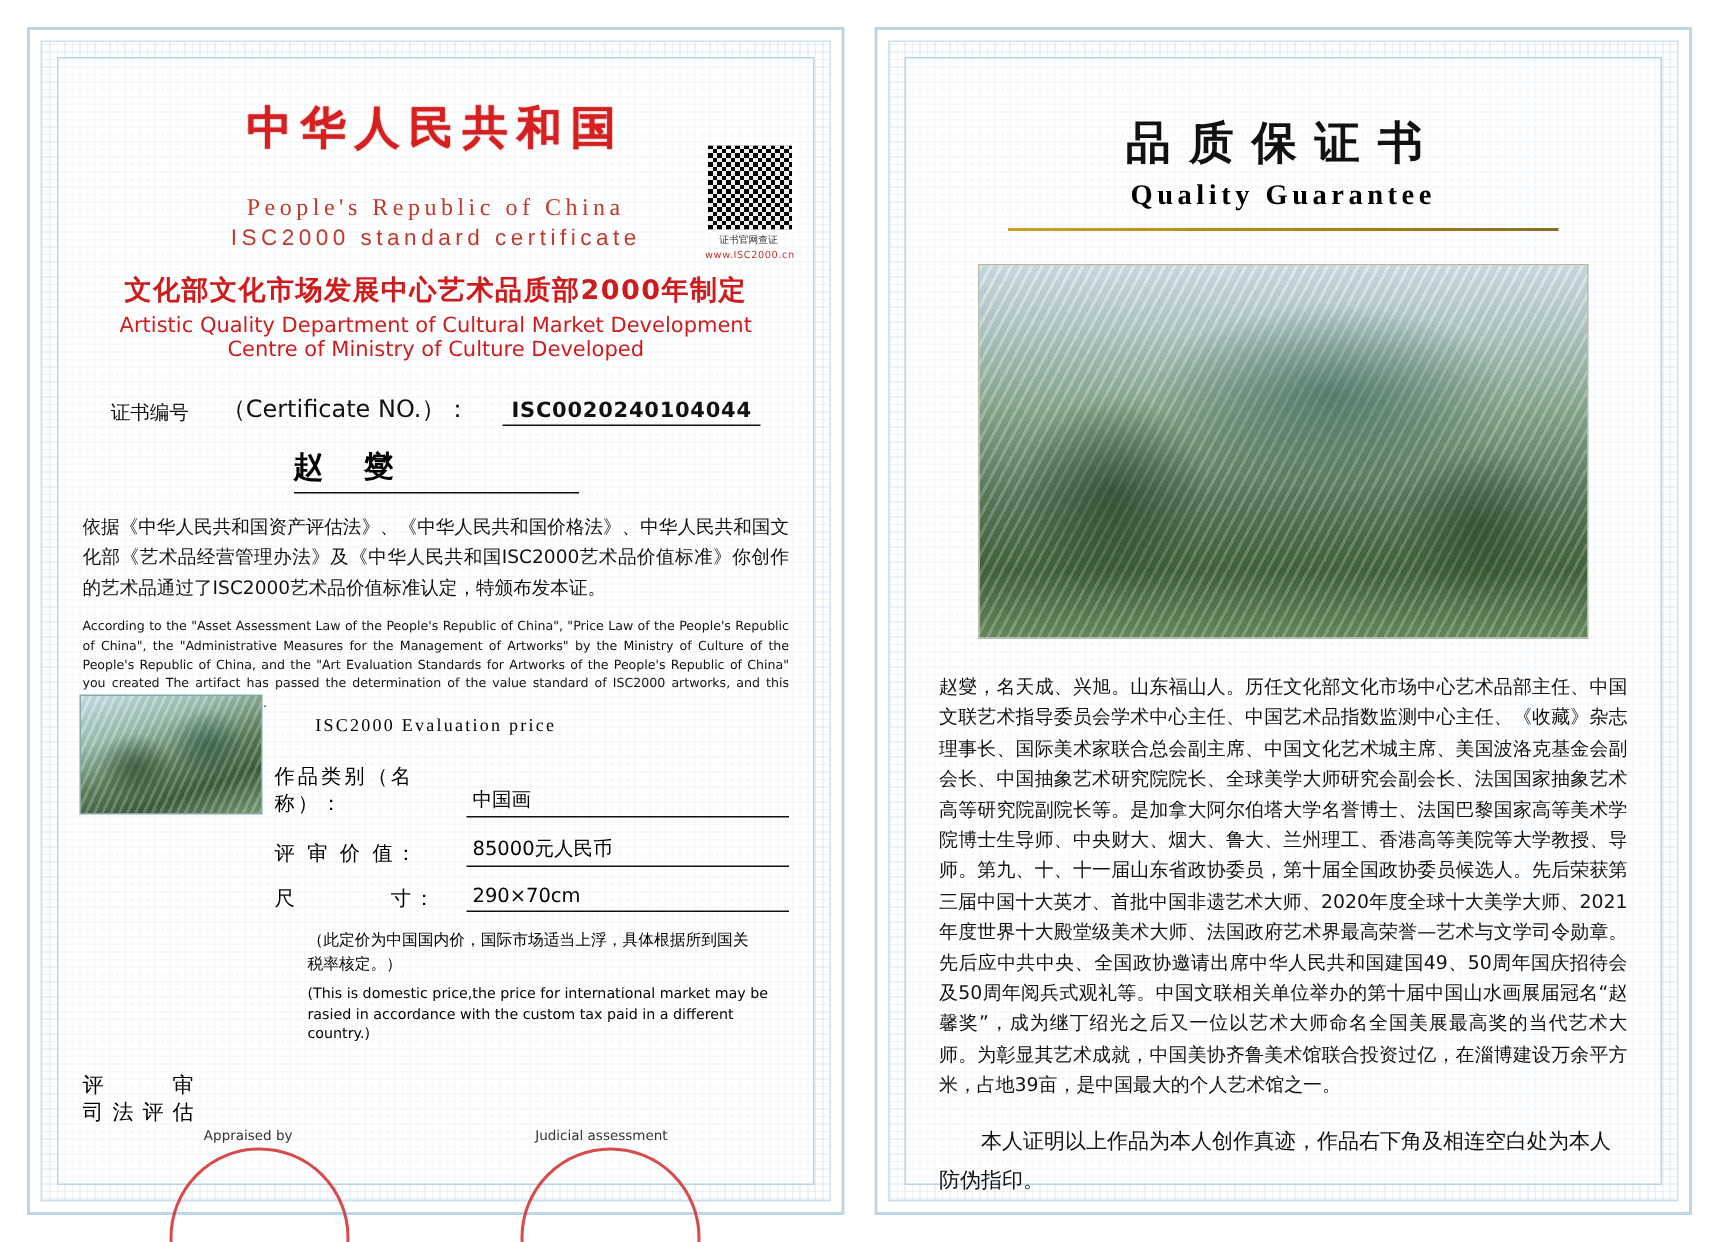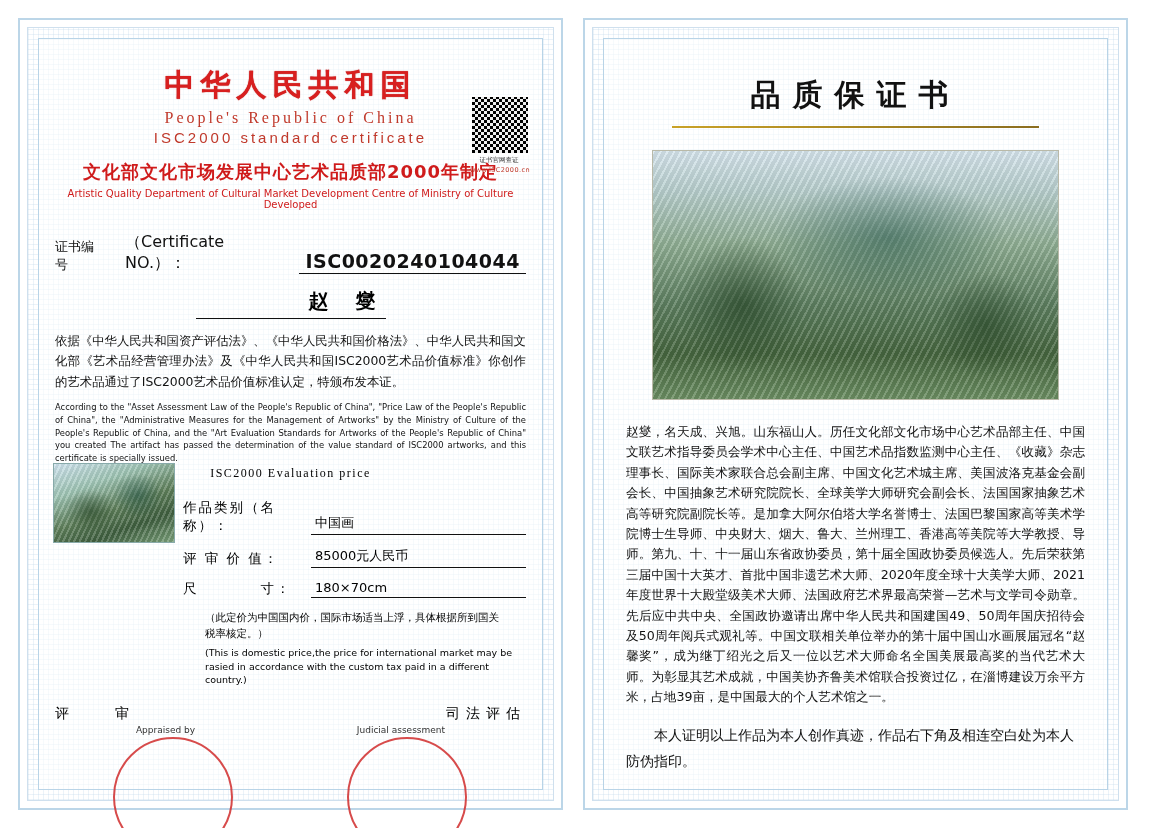--- a/index.html
+++ b/index.html
@@ -48,32 +48,32 @@
     color:#d81f1f;
     text-shadow:0 0 1px #b10d0d;
     margin-top:14px;
   }
   .l-title2{
     text-align:center;font-weight:bold;font-size:25px;letter-spacing:2px;
     color:#d81f1f;margin-top:4px;
   }
   .l-sub1{
     text-align:center;font-size:16px;letter-spacing:3px;color:#c0392b;
-    font-family:"Liberation Serif","DejaVu Serif",serif;margin-top:3px;
+    font-family:"Liberation Serif","DejaVu Serif",serif;margin-top:24px;
   }
   .l-sub2{
     text-align:center;font-size:15px;letter-spacing:3px;color:#c0392b;
     font-family:Liberation Sans, sans-serif;margin-top:2px;
   }
   .l-dept{
     text-align:center;font-weight:bold;font-size:18px;color:#cf1b1b;
     margin-top:14px;letter-spacing:1px;
   }
   .l-dept-en{
-    text-align:center;font-size:10px;color:#cf1b1b;margin-top:4px;
+    text-align:center;font-size:14px;color:#cf1b1b;margin-top:4px;
   }
   .qr{
     position:absolute;right:14px;top:56px;width:58px;
     text-align:center;
   }
   .qr-box{
     width:56px;height:56px;
     background:
       repeating-linear-gradient(0deg,#111 0 3px,#fff 3px 6px),
       repeating-linear-gradient(90deg,#111 0 3px,#fff 3px 6px);
@@ -83,25 +83,25 @@
   .qr-cap{font-size:6.5px;color:#333;margin-top:2px;line-height:1.15;}
   .qr-url{font-size:6.5px;color:#c0392b;margin-top:2px;letter-spacing:.4px;}
 
   .certno-row{
     display:flex;align-items:flex-end;justify-content:center;gap:22px;
     margin-top:22px;font-size:13px;color:#111;
   }
   .certno-label{font-size:13px;}
   .certno-label-en{font-size:16px;}
   .certno-val{
-    font-weight:bold;font-size:19px;letter-spacing:.5px;
+    font-weight:bold;font-size:14px;letter-spacing:.5px;
     border-bottom:1.4px solid #111;padding:0 6px 1px 6px;text-align:center;
   }
   .artist-row{
-    margin:14px auto 0 auto;width:190px;text-align:right;
+    margin:14px auto 0 auto;width:190px;text-align:left;
     border-bottom:1.4px solid #111;padding-bottom:3px;
   }
   .artist-name{font-size:20px;font-weight:bold;letter-spacing:10px;}
   .body-cn{
     margin-top:12px;font-size:12.4px;line-height:1.65;color:#111;
     text-align:justify;text-indent:0;
   }
   .body-en{
     margin-top:9px;font-size:8.4px;line-height:1.5;color:#111;text-align:justify;
   }
@@ -130,21 +130,21 @@
   .field{
     display:flex;align-items:flex-end;gap:8px;margin-bottom:12px;font-size:13.5px;
   }
   .f-label{width:120px;letter-spacing:2px;}
   .f-val{
     flex:1;border-bottom:1px solid #111;padding:0 4px 2px 4px;font-size:13px;
   }
   .note-cn{margin:4px 0 0 150px;font-size:10.5px;line-height:1.5;width:300px;}
   .note-en{margin:4px 0 0 150px;font-size:9.5px;line-height:1.45;width:310px;}
   .sign-row{
-    display:flex;justify-content:space-between;margin-top:18px;font-size:14px;letter-spacing:6px;
+    display:flex;justify-content:center;margin-top:18px;font-size:14px;letter-spacing:6px;flex-direction:column;
   }
   .sign-en{
     display:flex;justify-content:space-around;margin-top:2px;font-size:9px;color:#333;
   }
   .stamps{position:relative;height:118px;}
   .stamp{
     position:absolute;width:116px;height:116px;border-radius:50%;
     border:2.4px solid #d02b2b;color:#d02b2b;
     display:flex;flex-direction:column;align-items:center;justify-content:center;
     text-align:center;font-size:10.5px;font-weight:bold;line-height:1.35;
@@ -231,21 +231,21 @@
           <div class="field">
             <span class="f-label">作品类别（名称）：</span>
             <span class="f-val">中国画</span>
           </div>
           <div class="field">
             <span class="f-label">评 审 价 值：</span>
             <span class="f-val">85000元人民币</span>
           </div>
           <div class="field">
             <span class="f-label">尺　　　　寸：</span>
-            <span class="f-val">180×70cm</span>
+            <span class="f-val">290×70cm</span>
           </div>
         </div>
 
         <div class="note-cn">（此定价为中国国内价，国际市场适当上浮，具体根据所到国关税率核定。）</div>
         <div class="note-en">(This is domestic price,the price for international market may be rasied in accordance with the custom tax paid in a different country.)</div>
 
         <div class="sign-row">
           <span>评　　审</span>
           <span>司法评估</span>
         </div>
@@ -270,20 +270,21 @@
 
       </div>
     </div>
   </div>
 
   <div class="cert">
     <div class="cert-inner">
       <div class="cert-inner2">
 
         <div class="r-title">品质保证书</div>
+        <div class="r-title-en">Quality  Guarantee</div>
         <div class="r-rule"></div>
 
         <div class="artwork"></div>
 
         <div class="bio">赵燮，名天成、兴旭。山东福山人。历任文化部文化市场中心艺术品部主任、中国文联艺术指导委员会学术中心主任、中国艺术品指数监测中心主任、《收藏》杂志理事长、国际美术家联合总会副主席、中国文化艺术城主席、美国波洛克基金会副会长、中国抽象艺术研究院院长、全球美学大师研究会副会长、法国国家抽象艺术高等研究院副院长等。是加拿大阿尔伯塔大学名誉博士、法国巴黎国家高等美术学院博士生导师、中央财大、烟大、鲁大、兰州理工、香港高等美院等大学教授、导师。第九、十、十一届山东省政协委员，第十届全国政协委员候选人。先后荣获第三届中国十大英才、首批中国非遗艺术大师、2020年度全球十大美学大师、2021年度世界十大殿堂级美术大师、法国政府艺术界最高荣誉—艺术与文学司令勋章。先后应中共中央、全国政协邀请出席中华人民共和国建国49、50周年国庆招待会及50周年阅兵式观礼等。中国文联相关单位举办的第十届中国山水画展届冠名“赵馨奖”，成为继丁绍光之后又一位以艺术大师命名全国美展最高奖的当代艺术大师。为彰显其艺术成就，中国美协齐鲁美术馆联合投资过亿，在淄博建设万余平方米，占地39亩，是中国最大的个人艺术馆之一。</div>
 
         <div class="statement">本人证明以上作品为本人创作真迹，作品右下角及相连空白处为本人防伪指印。</div>
 
       </div>
     </div>

